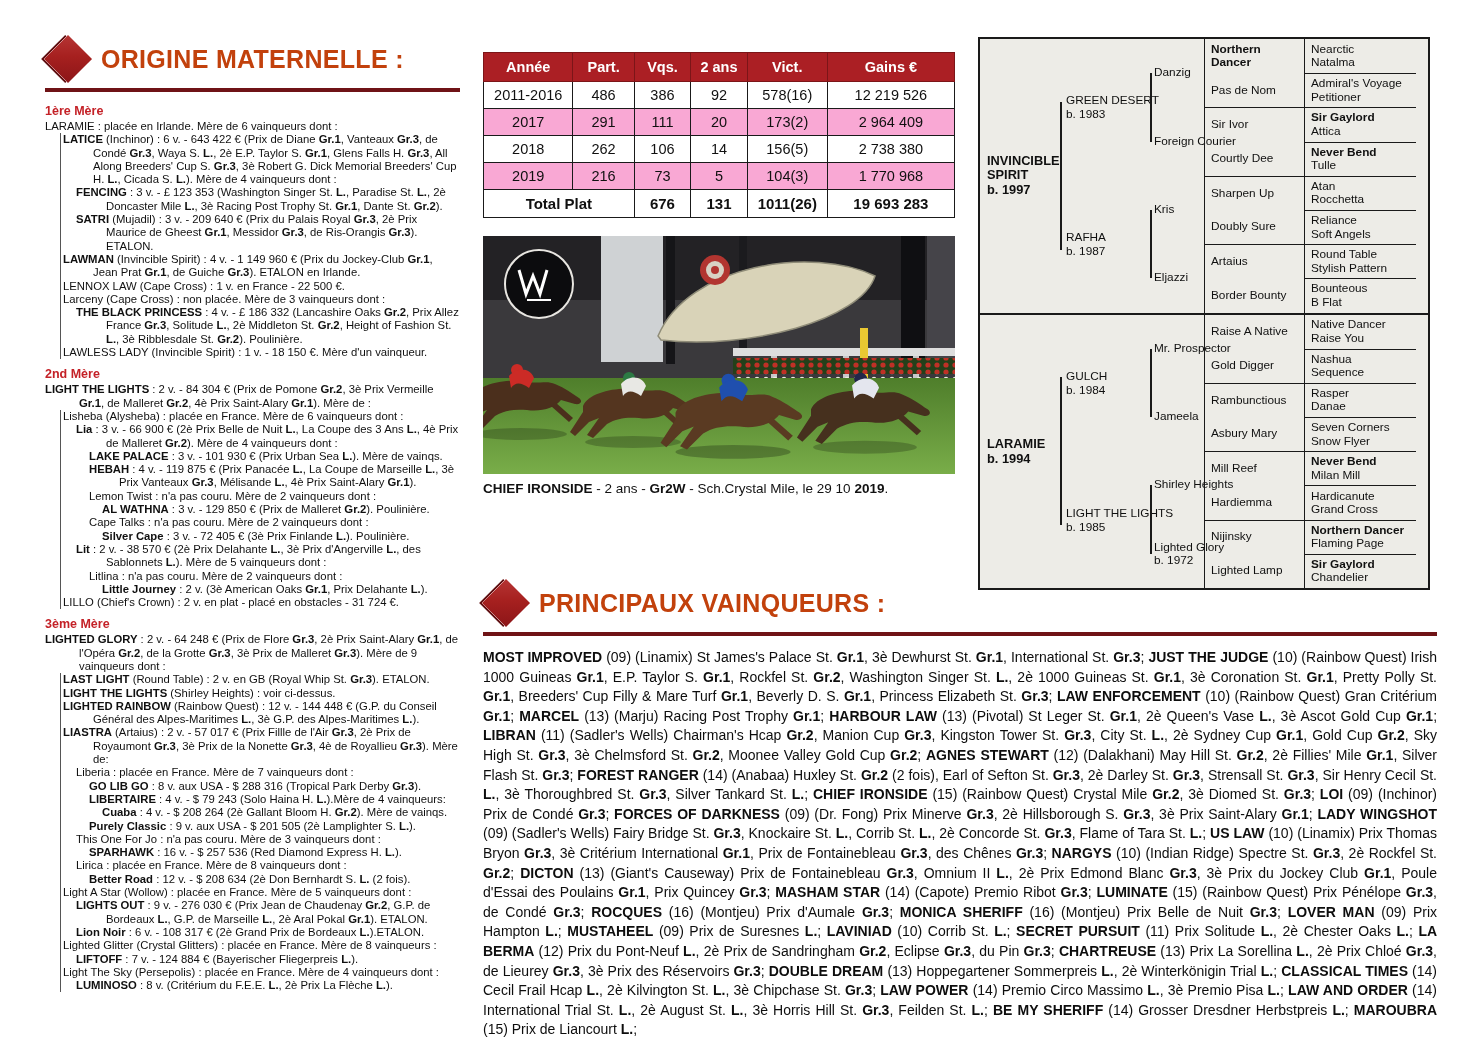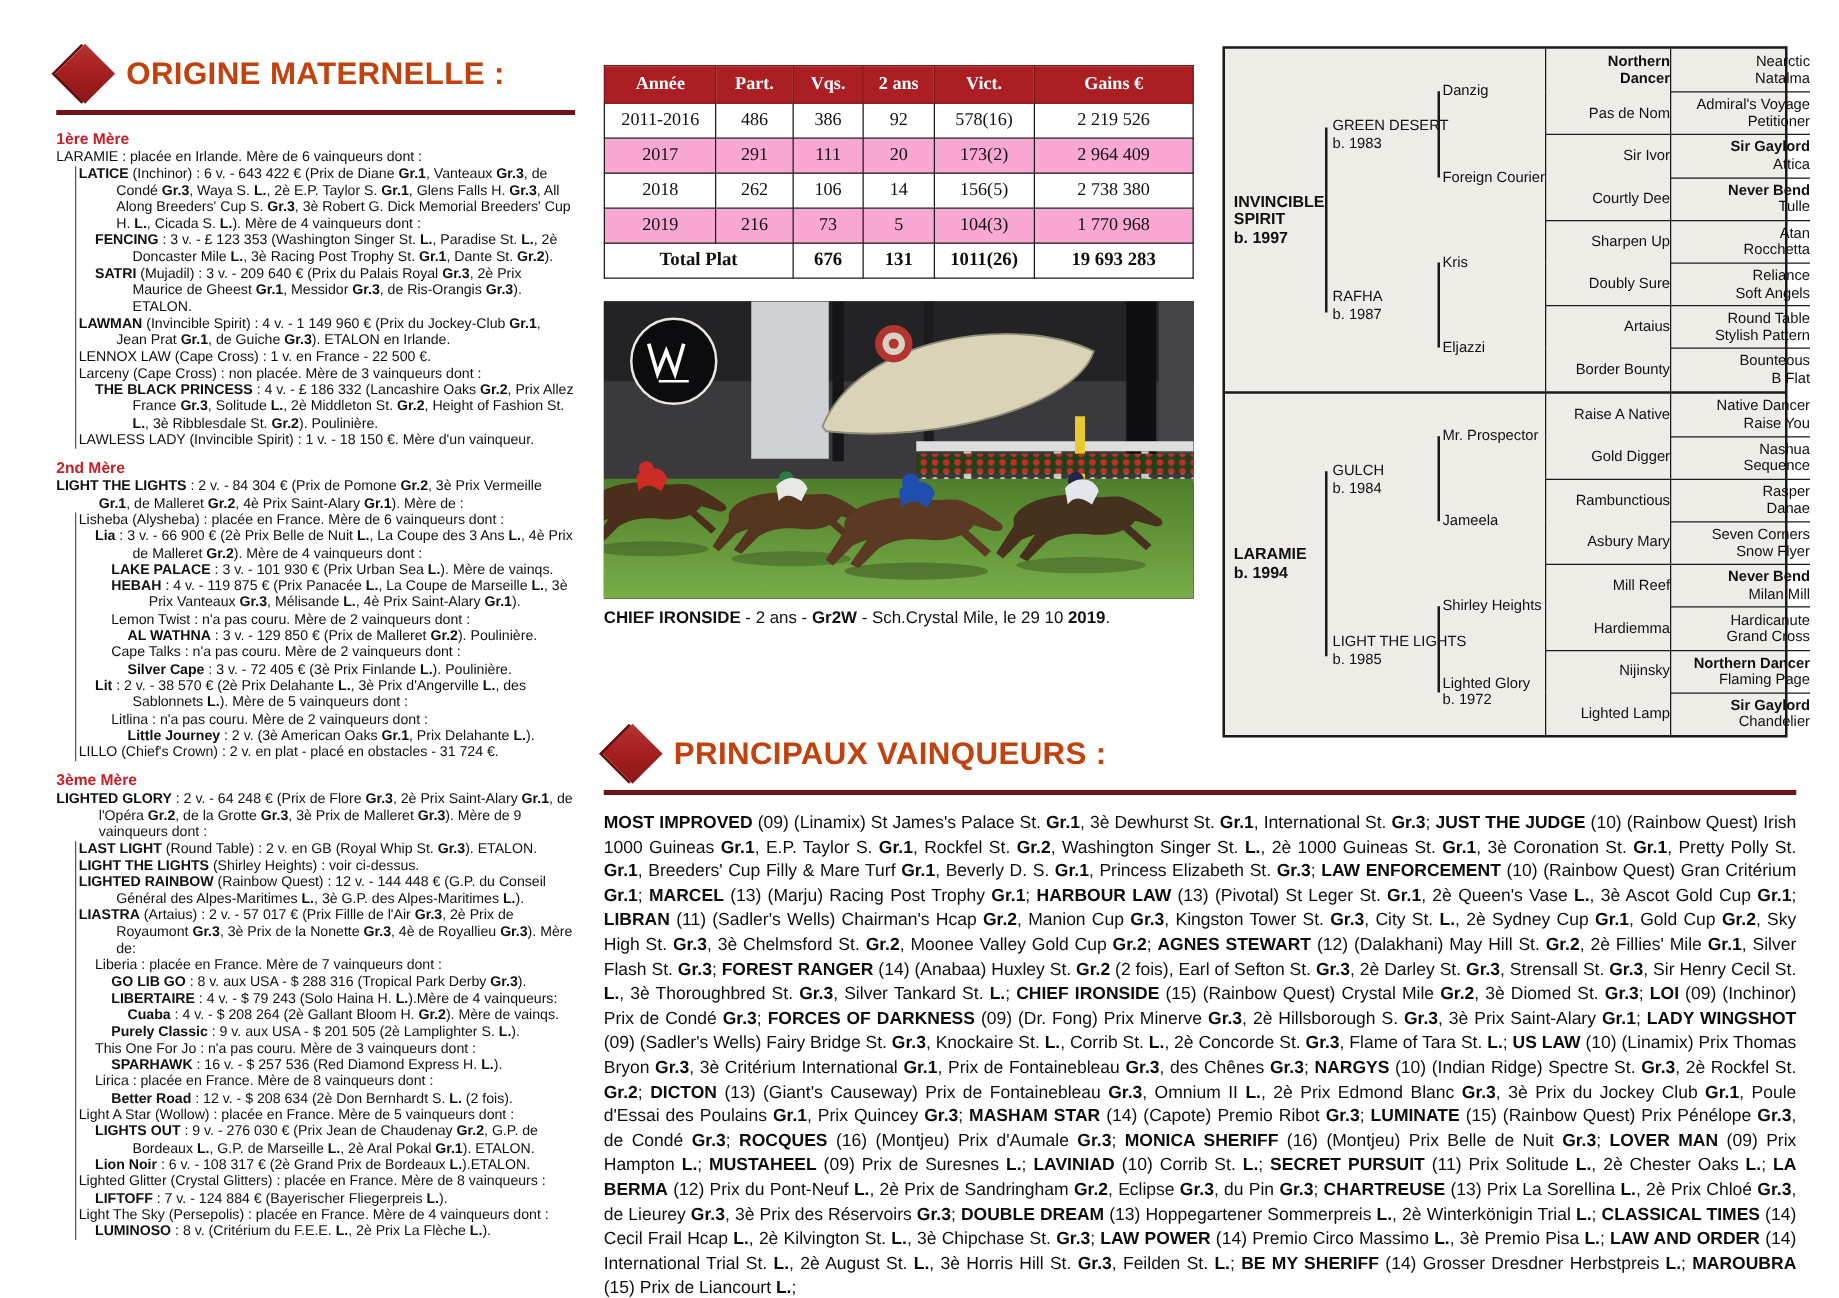--- a/index.html
+++ b/index.html
@@ -20,43 +20,43 @@
   
   .col-left{position:absolute;left:45px;top:36px;width:415px;}
   .mat-heading{color:#c42127;font-weight:bold;font-size:12.5px;margin:8px 0 2px;}
   .mat-heading.first{margin-top:12px;}
   .mat-para{font-size:11.3px;line-height:13.3px;}
   .mat-para.ind0{padding-left:34px;text-indent:-34px;}
   .bar-group{border-left:1.3px solid #555;margin-left:15px;}
 
   
   .col-mid{position:absolute;left:483px;top:36px;width:472px;}
-  .prod-table{width:100%;border-collapse:collapse;margin-top:16px;table-layout:fixed;font-family:Liberation Serif, serif;}
+  .prod-table{width:100%;border-collapse:collapse;margin-top:16px;table-layout:fixed;}
   .prod-table th{background:#ab1f24;color:#fff;border:1px solid #7c1518;padding:6px 2px;
                  font-size:14.5px;font-weight:bold;}
   .prod-table td{border:1.6px solid #1a1a1a;text-align:center;padding:5px 2px;font-size:14.5px;}
   .prod-table tr.alt td{background:#f9a8d4;}
   .prod-table tr.total td{font-weight:bold;font-size:15px;background:#fff;}
   .photo{margin-top:18px;width:472px;height:238px;background:#2e2d2f;overflow:hidden;}
   .caption{margin-top:7px;font-size:13.5px;color:#111;}
 
   
   .pedigree{position:absolute;left:978px;top:37px;width:452px;height:553px;
             border:2px solid #1a1a1a;background:#edece7;display:flex;flex-direction:column;box-sizing:border-box;}
   .ped-half{position:relative;flex:1;}
   .ped-half + .ped-half{border-top:2px solid #1a1a1a;}
   .ped-subject{position:absolute;left:7px;top:50%;transform:translateY(-50%);width:76px;
                font-weight:bold;font-size:12.8px;line-height:14.5px;}
   .ped-parent{position:absolute;left:86px;transform:translateY(-50%);font-size:11.8px;
               line-height:14px;white-space:nowrap;}
   .ped-gp{position:absolute;left:174px;transform:translateY(-50%);font-size:11.8px;
           line-height:13.5px;white-space:nowrap;}
   .vline{position:absolute;width:1.5px;background:#1a1a1a;}
-  .ped-grid{position:absolute;left:256px;top:0;bottom:0;width:212px;display:grid;
-            grid-template-columns:100px 112px;grid-template-rows:repeat(8,1fr);text-align:right;}
+  .ped-grid{position:absolute;left:224px;top:0;bottom:0;width:212px;display:grid;
+            grid-template-columns:100px 112px;grid-template-rows:repeat(8,1fr);}
   .g3,.g4{display:flex;flex-direction:column;justify-content:center;padding-left:6px;
           font-size:11.8px;line-height:13.5px;border-left:1.5px solid #1a1a1a;overflow:hidden;}
   .bt{border-top:1.5px solid #1a1a1a;}
 
   
   .winners-block{position:absolute;left:483px;top:580px;width:954px;}
   .winners-text{margin:12px 0 0;text-align:justify;font-size:14px;line-height:19.6px;color:#0d0d0d;}
 
   b{font-weight:bold;}
 </style>
@@ -147,21 +147,21 @@
             <th>Gains €</th>
           </tr>
         </thead>
       <tbody>
           <tr>
             <td>2011-2016</td>
             <td>486</td>
             <td>386</td>
             <td>92</td>
             <td>578(16)</td>
-            <td>2 219 526</td>
+            <td>12 219 526</td>
           </tr>
           <tr class="alt">
             <td>2017</td>
             <td>291</td>
             <td>111</td>
             <td>20</td>
             <td>173(2)</td>
             <td>2 964 409</td>
           </tr>
           <tr>

